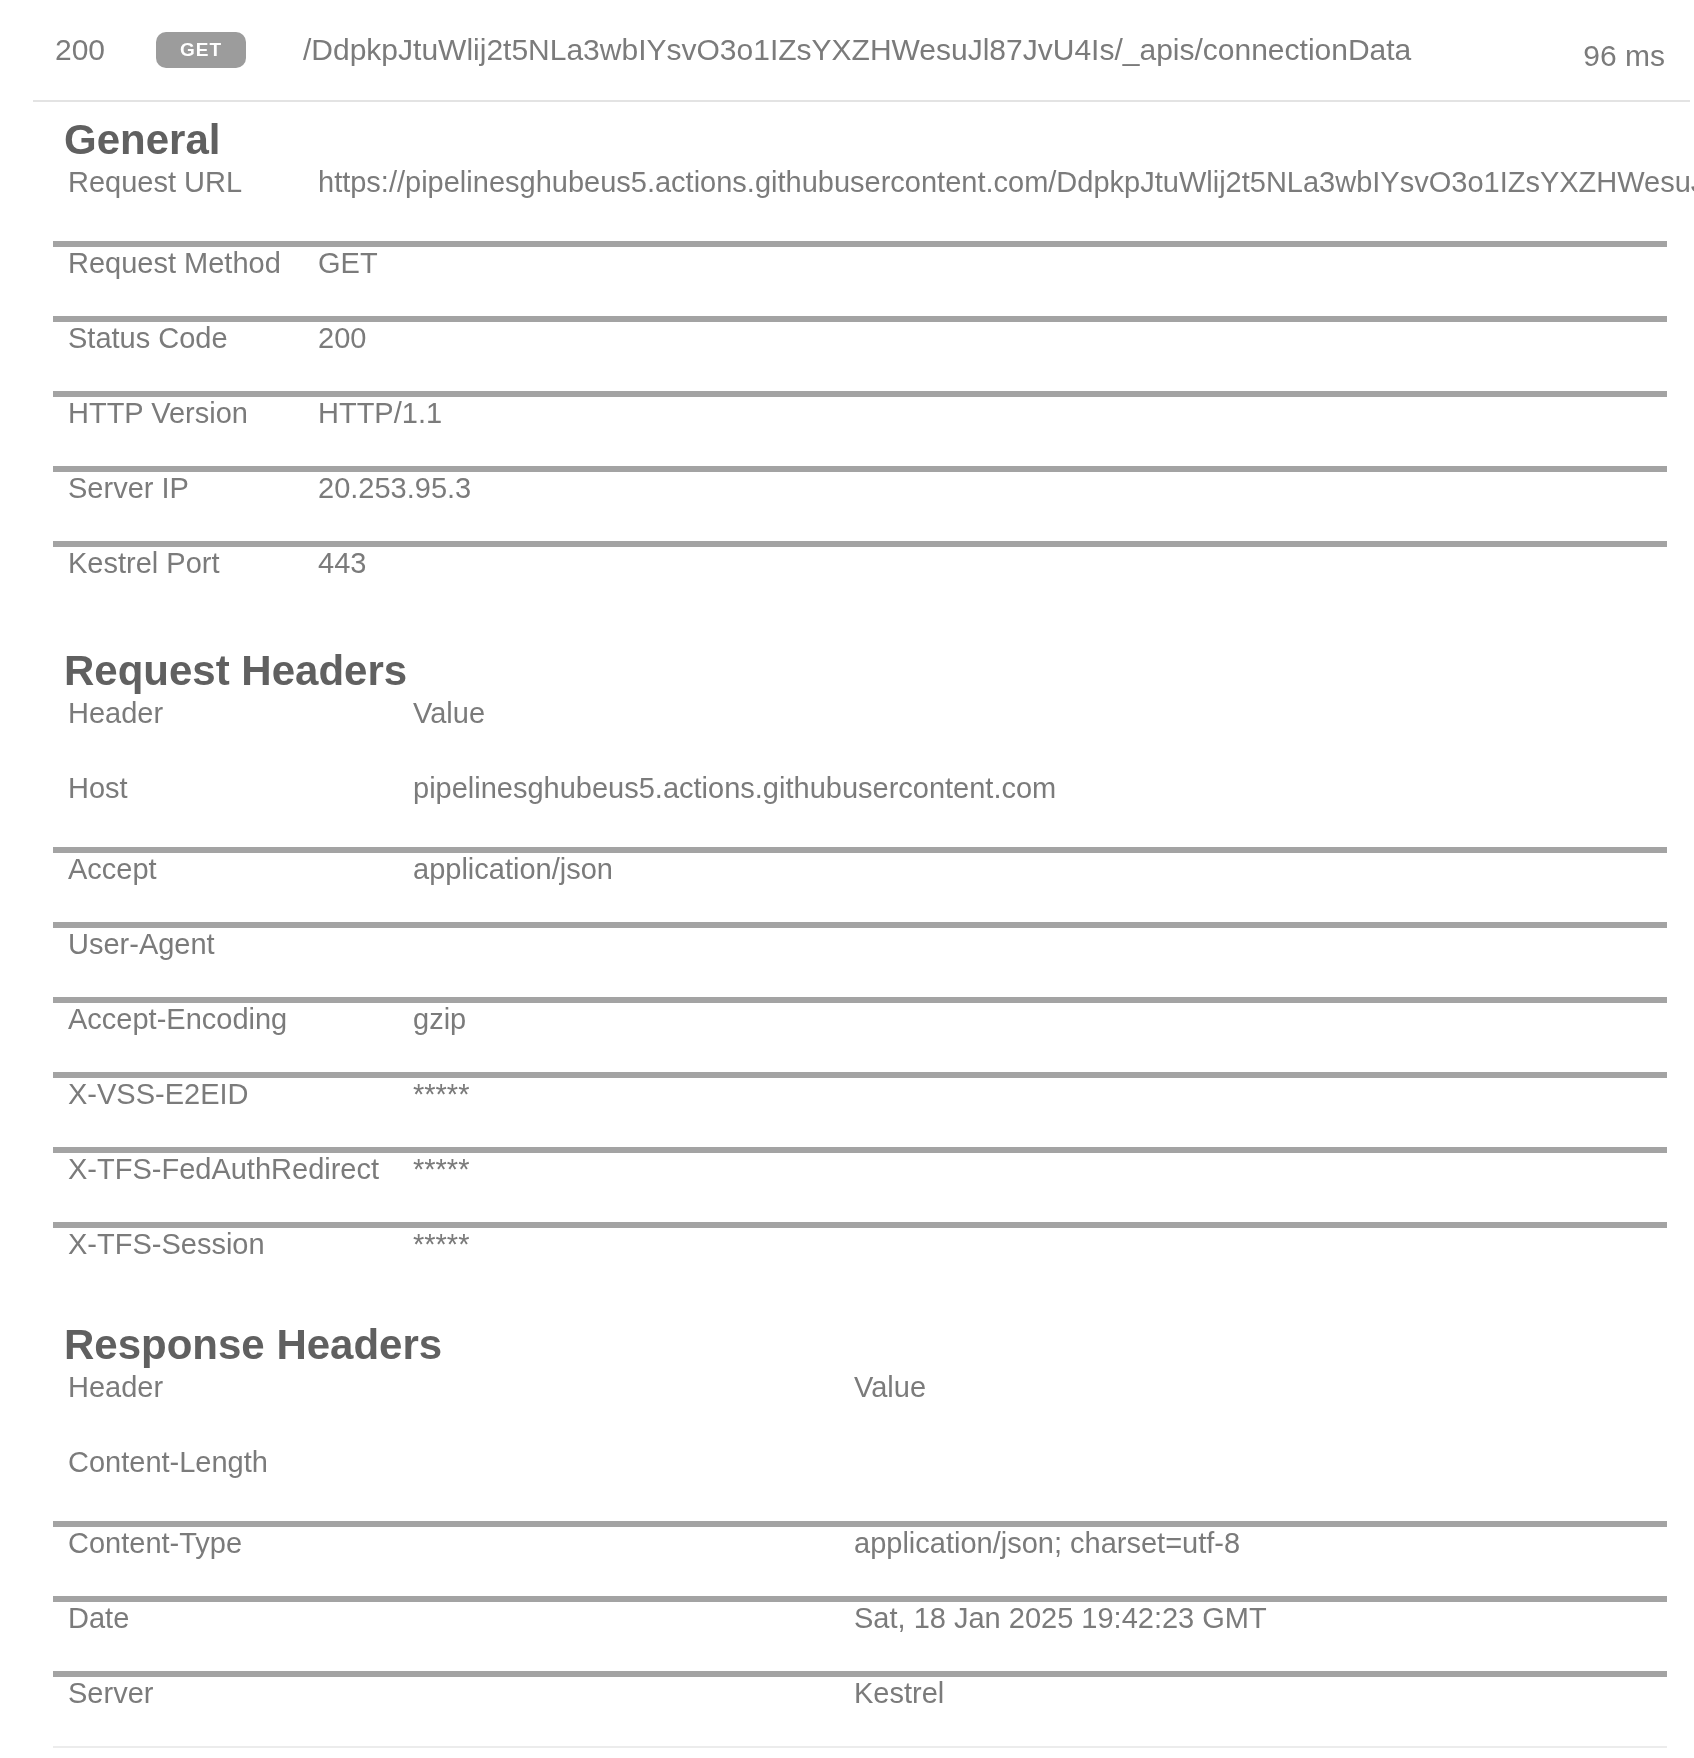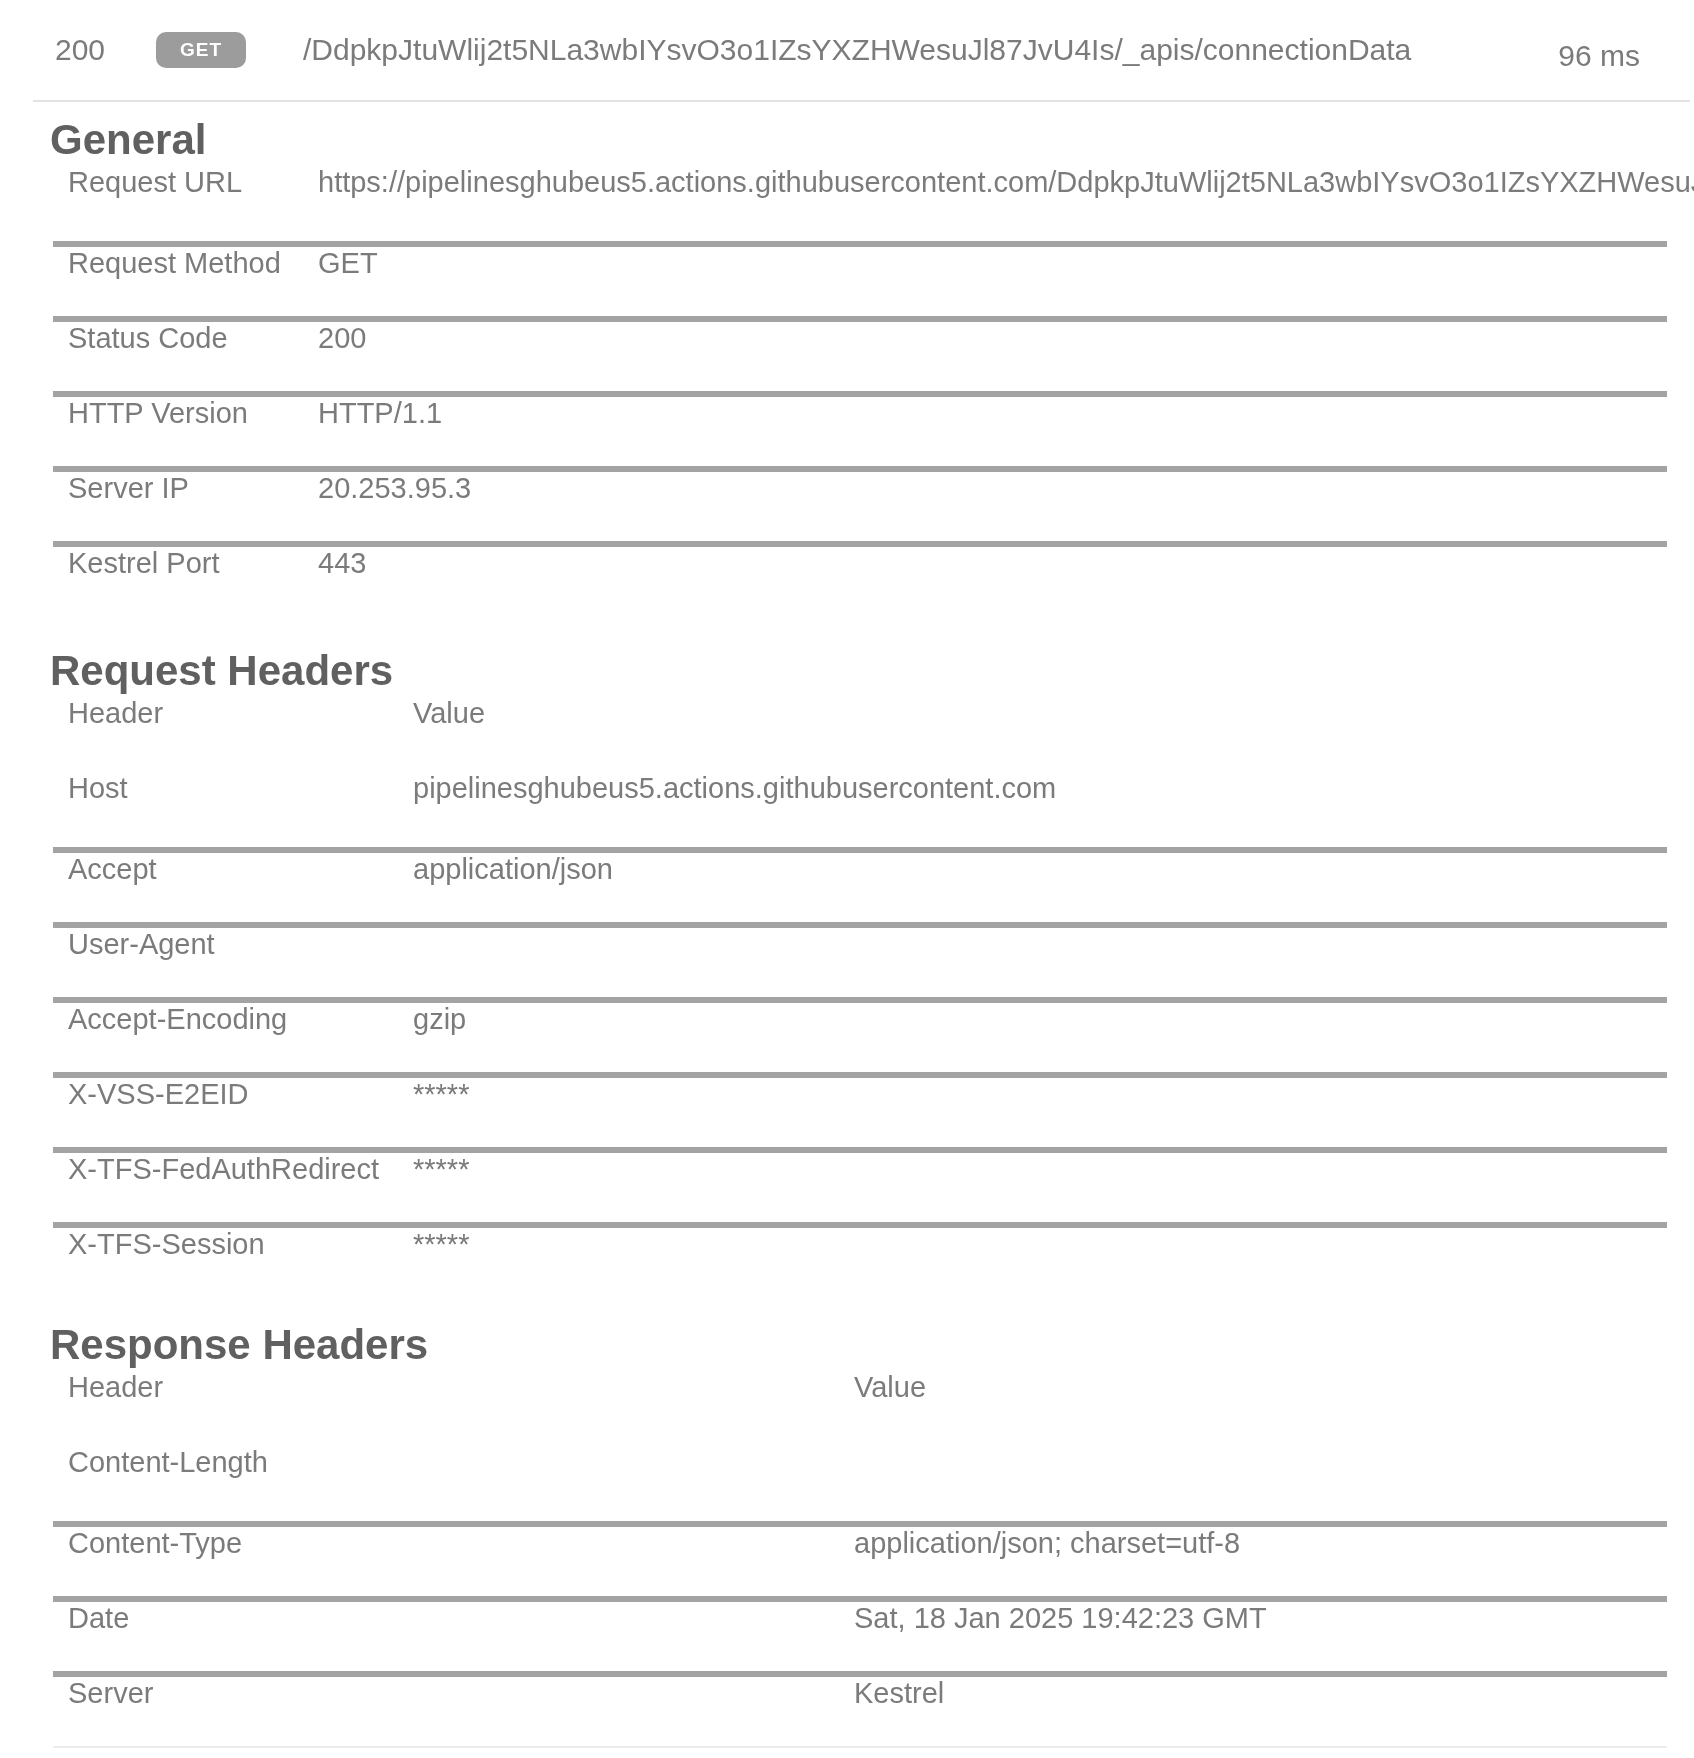--- a/index.html
+++ b/index.html
@@ -40,37 +40,37 @@
   .topbar .path {
     margin-left: 57px;
     flex: 1 1 auto;
     min-width: 0;
     white-space: nowrap;
     overflow: hidden;
   }
   .topbar .time {
     flex: 0 0 auto;
     padding-left: 30px;
-    padding-right: 54px;
+    padding-right: 29px;
     white-space: nowrap;
     margin-top: 12px;
   }
   .topbar-divider {
     height: 0;
     border-bottom: 2px solid #e3e3e3;
     margin: 0 4px 0 33px;
   }
 
   
   h2.section-title {
     font-size: 42px;
     line-height: 46px;
     font-weight: 700;
     color: #606060;
-    margin: 0 0 0 50px;
+    margin: 0 0 0 64px;
   }
   #general-title   { margin-top: 15px; }
   #req-title       { margin-top: 32px; }
   #resp-title      { margin-top: 25px; }
 
   
   .table { margin-top: 3px; }
   .row {
     width: 1614px;
     margin-left: 53px;

